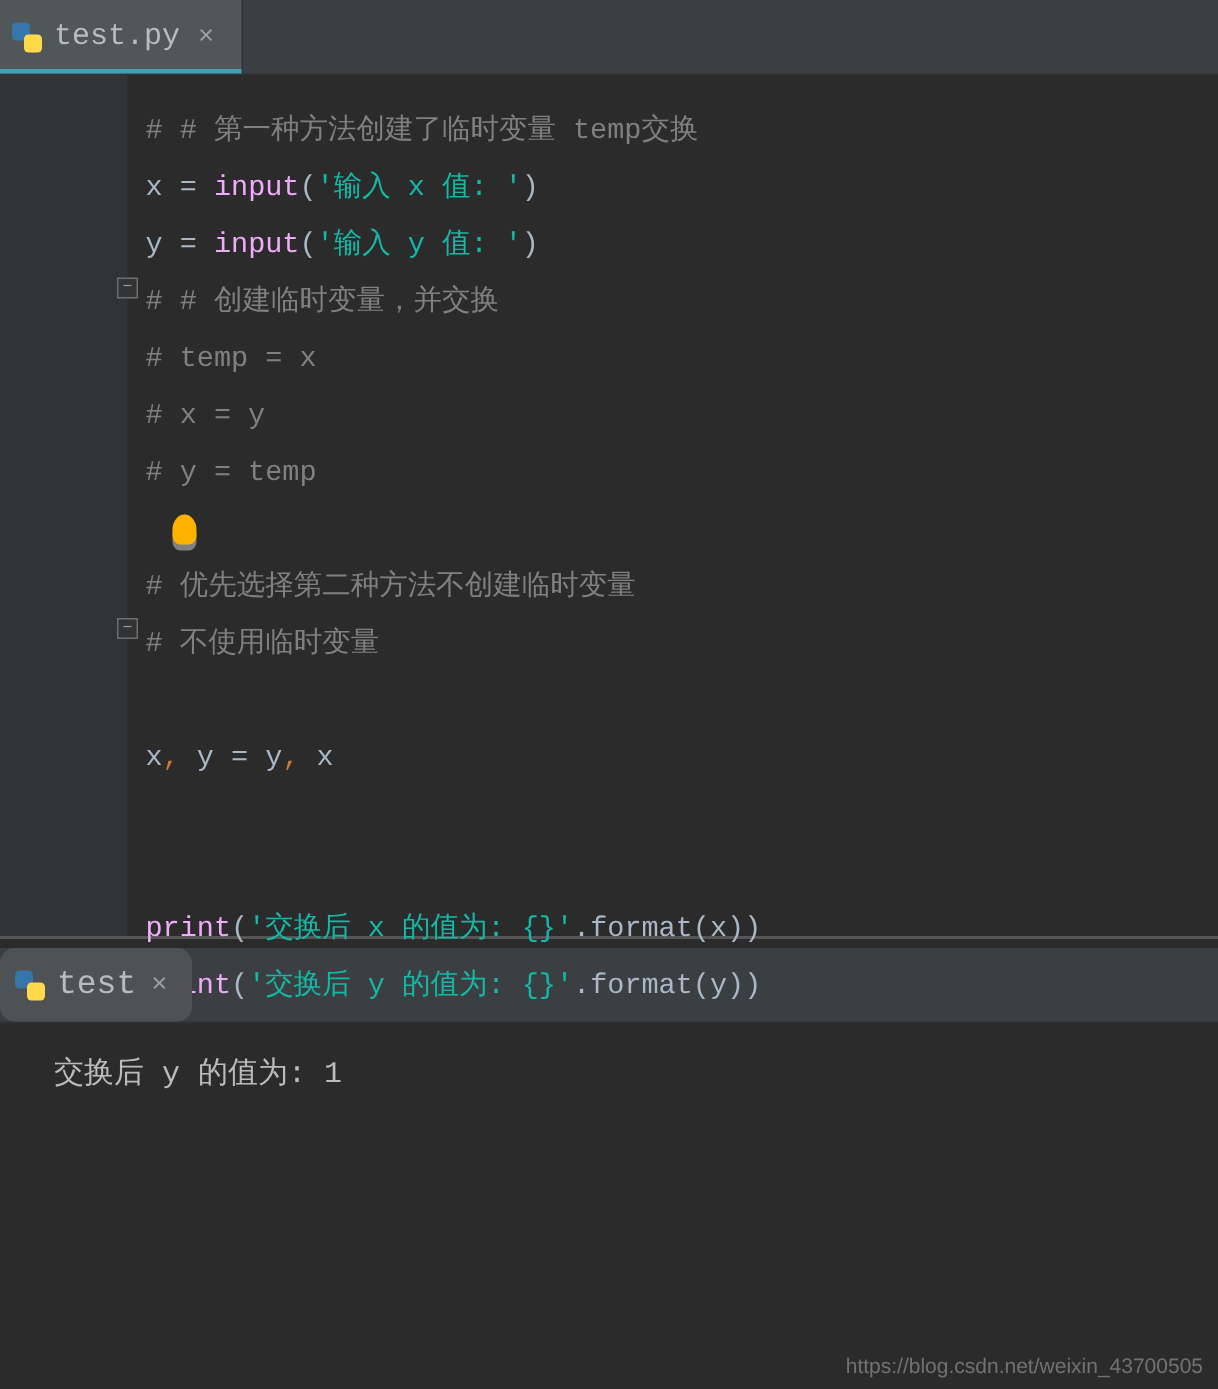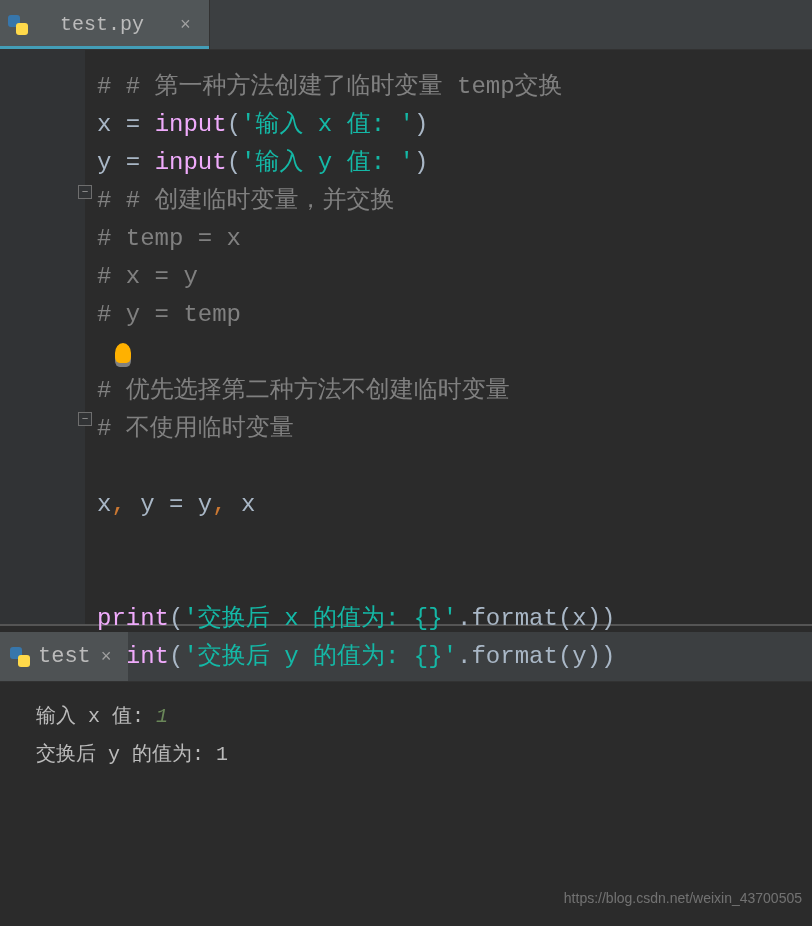--- a/index.html
+++ b/index.html
@@ -5,55 +5,55 @@
 * { margin:0; padding:0; box-sizing:border-box; }
 body {
   font-family:"Consolas","Courier New","Microsoft YaHei",monospace;
   width:812px; height:926px;
   background:#2b2b2b; color:#a9b7c6; overflow:hidden;
 }
 .tab-strip { height:50px; background:#3c3f41; display:flex; align-items:stretch;
   border-bottom:1px solid #323232; }
 .tab-item { display:flex; align-items:center; padding:0 18px 0 8px;
   background:#4e5254; position:relative; border-right:1px solid #323232;}
-.tab-item.active { background:#515658;gap:24px; }
+.tab-item.active { background:#515658; }
 .tab-item.active::after { content:""; position:absolute; left:0; right:0; bottom:0;
   height:3px; background:#439eb8; }
 .py-icon { width:20px; height:20px; position:relative; margin-right:8px;}
 .py-icon::before,.py-icon::after{content:"";position:absolute;width:12px;height:12px;border-radius:3px;}
 .py-icon::before{background:#3776ab;left:0;top:0;}
 .py-icon::after{background:#ffd94a;right:0;bottom:0;}
 .tab-label { color:#bbbbbb; font-size:20px; }
 .tab-close { color:#a0a0a0; margin-left:12px; font-size:18px; }
 .editor { display:flex; height:574px; }
 .gutter { width:85px; background:#313335; position:relative; }
 .fold { position:absolute; right:-7px; width:14px; height:14px;
   border:1px solid #6e6e6e; background:#313335; color:#9e9e9e; font-size:11px;
   line-height:12px; text-align:center; }
 .fold.top::before{content:"−";}
 .fold.bot::before{content:"−";}
-.code { flex:1; padding:18px 0 0 12px; font-size:24px; line-height:38px;
+.code { flex:1; padding:18px 0 0 12px; font-size:19px; line-height:38px;
   white-space:pre; }
 .comment { color:#808080; }
 .builtin { color:#f0abfc; }
 .string { color:#14b8a6; }
 .punct { color:#cc7832; }
 .bulb { display:inline-block; width:16px; height:20px; background:#ffb100;
   border-radius:50% 50% 30% 30%; margin-left:18px; box-shadow:0 4px 0 #808080;}
 .editor-line { height:38px; display:flex; align-items:center; }
 .divider { height:8px; background:#2b2b2b; border-top:2px solid #555;}
 .run-tab-strip { height:50px; background:#3c3f41; display:flex; align-items:stretch;
   border-bottom:1px solid #323232; }
 .run-tab { display:flex; align-items:center; padding:0 16px 0 10px;
-  background:#4e5254; }
+  background:#4e5254;border-radius:10px; }
 .run-label { color:#bbbbbb; font-size:22px; }
 .console { padding:16px 0 0 36px; font-size:20px; line-height:38px;
   color:#bbbbbb; white-space:pre; }
 .input-val { color:#6a8759; font-style:italic; }
-.watermark { position:absolute; right:10px; bottom:20px; font-size:14px;
+.watermark { position:absolute; right:10px; bottom:8px; font-size:14px;
   color:rgba(200,200,200,0.45); font-family:Arial,sans-serif; }
 </style>
 </head>
 <body>
 
 <div class="tab-strip">
   <div class="tab-item active">
     <span class="py-icon"></span>
     <span class="tab-label">test.py</span>
     <span class="tab-close">×</span>
@@ -71,15 +71,15 @@
 <div class="divider"></div>
 
 <div class="run-tab-strip">
   <div class="run-tab">
     <span class="py-icon"></span>
     <span class="run-label">test</span>
     <span class="tab-close" style="margin-left:10px">×</span>
   </div>
 </div>
 
-<div class="console" id="console-area"><div><span>输入 x 值: </span><span class="input-val">1</span></div><div>交换后 y 的值为: 1</div></div>
+<div class="console" id="console-area"><div>交换后 y 的值为: 1</div></div>
 
 <div class="watermark">https://blog.csdn.net/weixin_43700505</div>
 
 </body></html>

